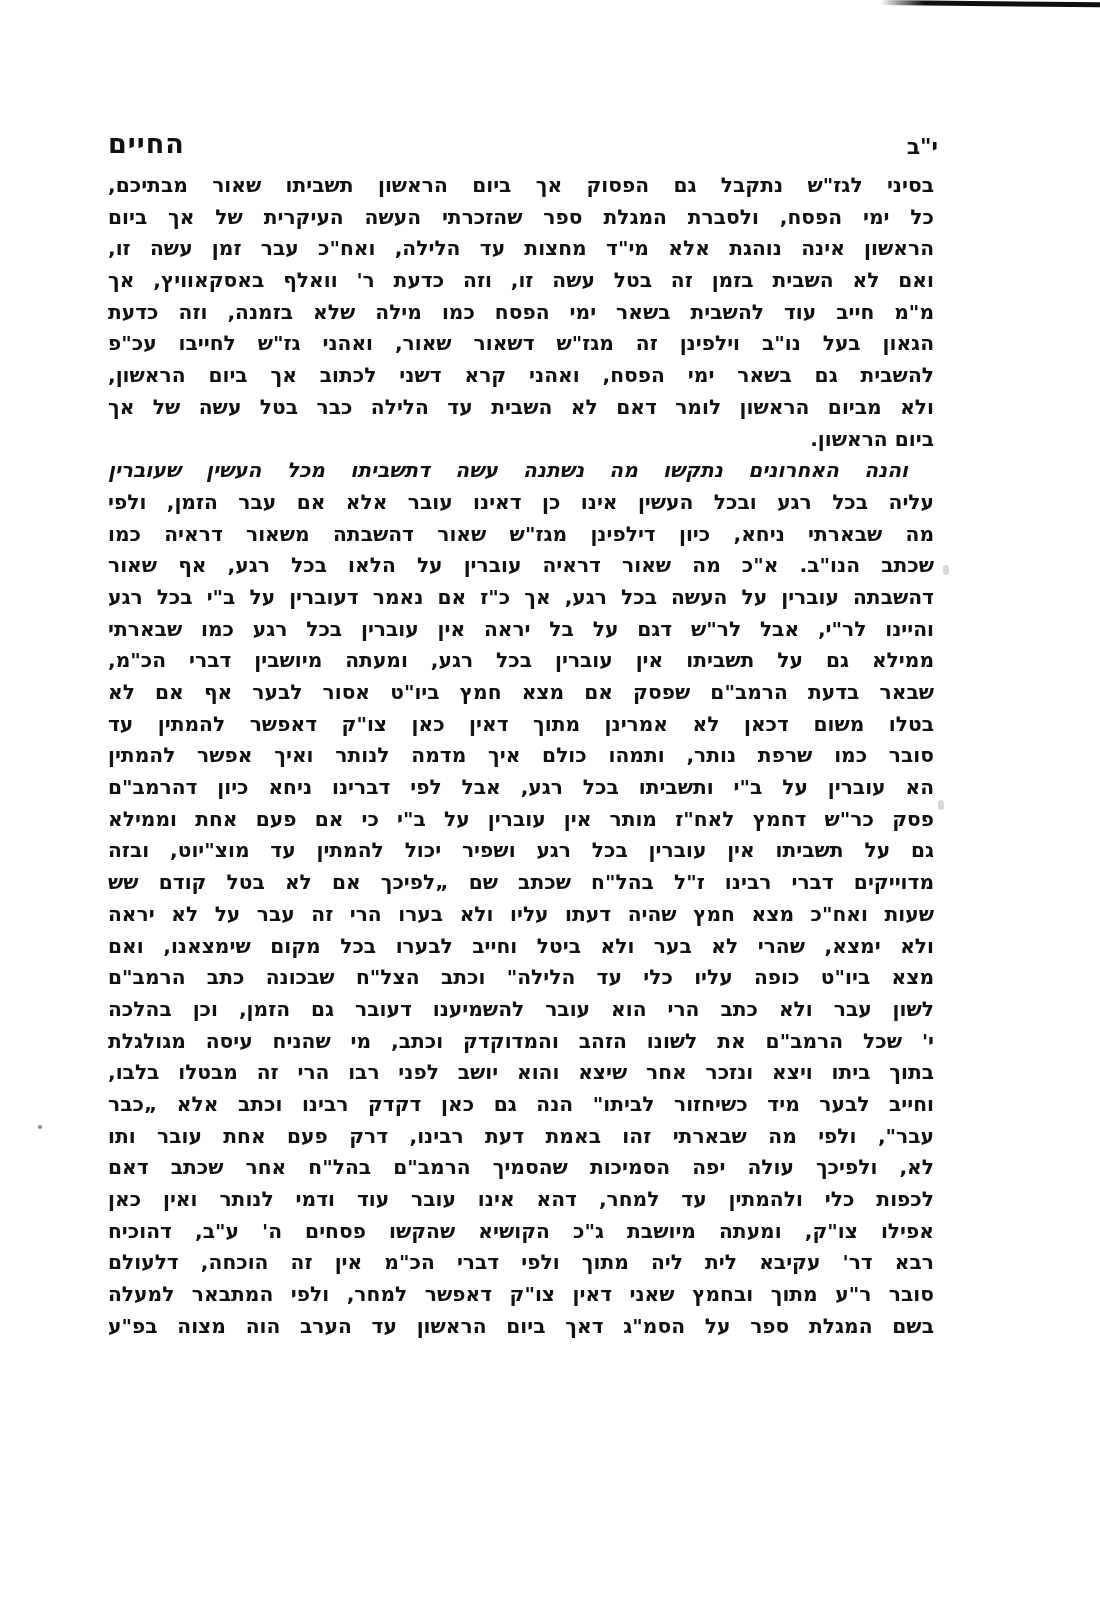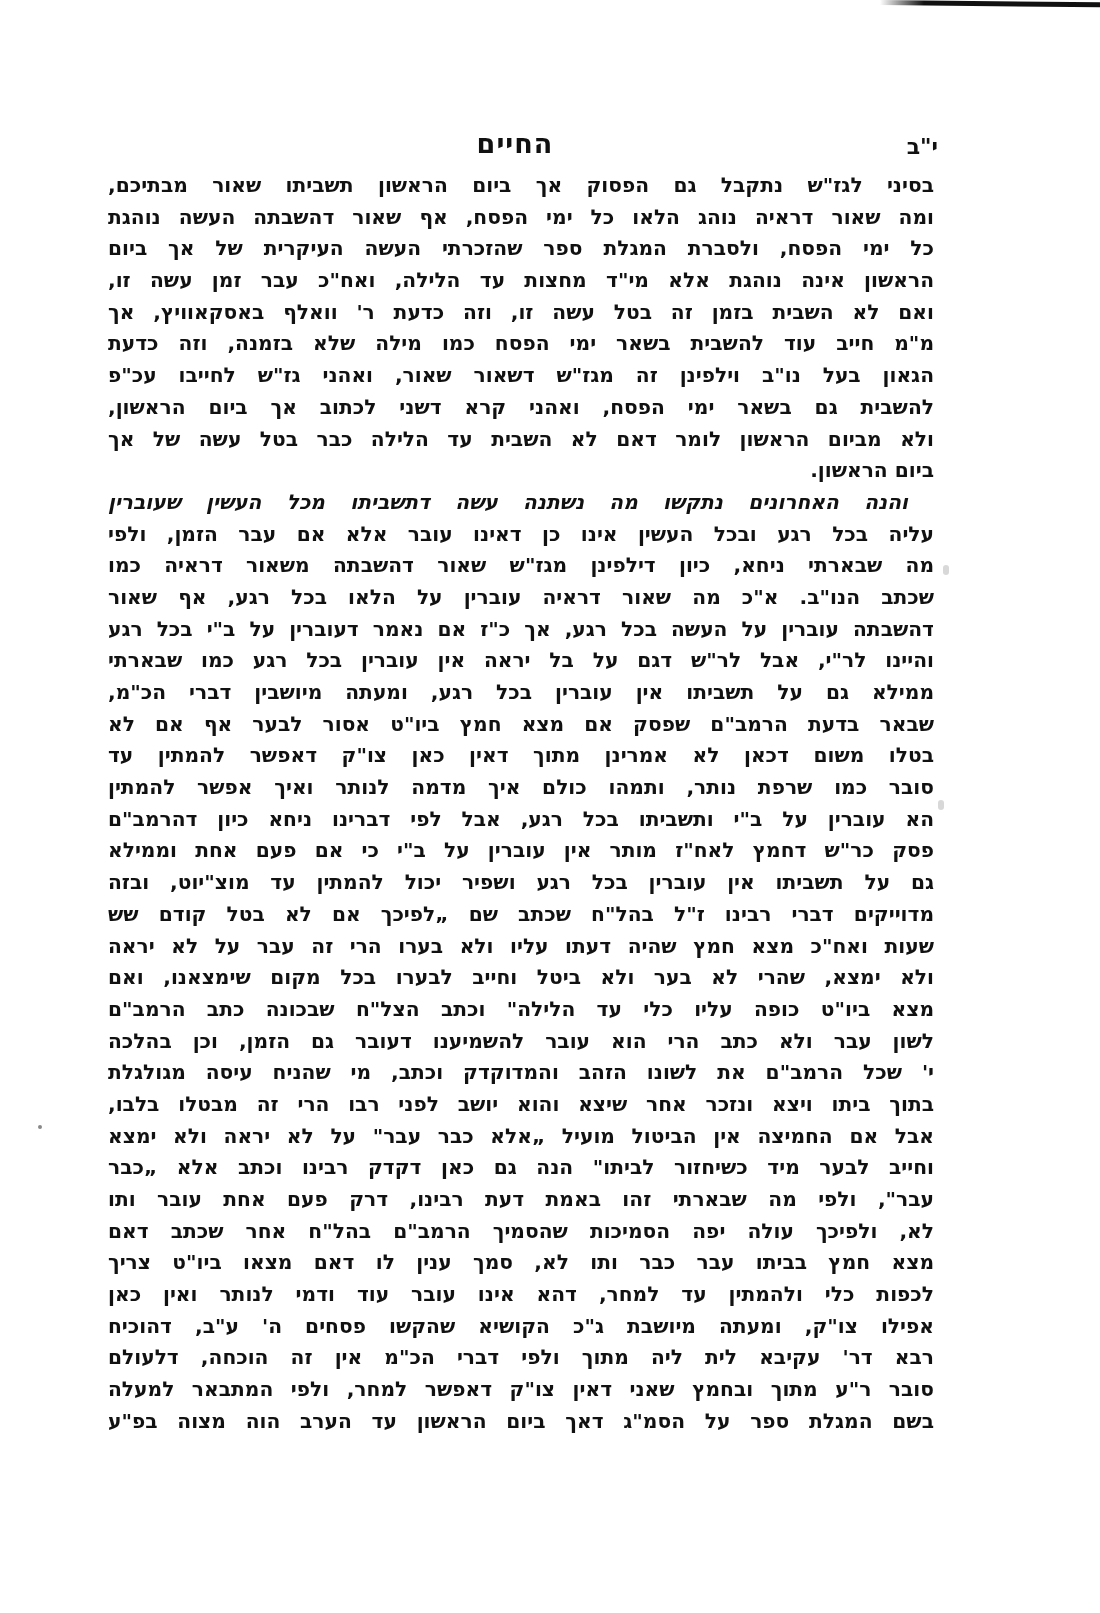--- a/index.html
+++ b/index.html
@@ -35,21 +35,21 @@
     .header {
       position: relative;
       height: 40px;
       margin-bottom: 2px;
     }
     .running-title {
       position: absolute;
       left: 0;
       right: 12px;
       top: 0;
-      text-align: center;
+      text-align: left;
       font-family: "DejaVu Sans", sans-serif;
       font-weight: bold;
       font-size: 27px;
       letter-spacing: 1px;
     }
     .page-number {
       position: absolute;
       right: -4px;
       top: 6px;
       font-weight: bold;
@@ -98,21 +98,20 @@
 
 <div class="page">
   <div class="header">
     <span class="page-number">י"ב</span>
     <span class="running-title">החיים</span>
   </div>
 
   <div class="body-text">
     <div>
       <span class="line">בסיני לגז"ש נתקבל גם הפסוק אך ביום הראשון תשביתו שאור מבתיכם,</span>
-      <span class="line">ומה שאור דראיה נוהג הלאו כל ימי הפסח, אף שאור דהשבתה העשה נוהגת</span>
       <span class="line">כל ימי הפסח, ולסברת המגלת ספר שהזכרתי העשה העיקרית של אך ביום</span>
       <span class="line">הראשון אינה נוהגת אלא מי"ד מחצות עד הלילה, ואח"כ עבר זמן עשה זו,</span>
       <span class="line">ואם לא השבית בזמן זה בטל עשה זו, וזה כדעת ר' וואלף באסקאוויץ, אך</span>
       <span class="line">מ"מ חייב עוד להשבית בשאר ימי הפסח כמו מילה שלא בזמנה, וזה כדעת</span>
       <span class="line">הגאון בעל נו"ב וילפינן זה מגז"ש דשאור שאור, ואהני גז"ש לחייבו עכ"פ</span>
       <span class="line">להשבית גם בשאר ימי הפסח, ואהני קרא דשני לכתוב אך ביום הראשון,</span>
       <span class="line">ולא מביום הראשון לומר דאם לא השבית עד הלילה כבר בטל עשה של אך</span>
       <span class="line last">ביום הראשון.</span>
     </div>
     <div>
@@ -129,25 +128,23 @@
       <span class="line">הא עוברין על ב"י ותשביתו בכל רגע, אבל לפי דברינו ניחא כיון דהרמב"ם</span>
       <span class="line">פסק כר"ש דחמץ לאח"ז מותר אין עוברין על ב"י כי אם פעם אחת וממילא</span>
       <span class="line">גם על תשביתו אין עוברין בכל רגע ושפיר יכול להמתין עד מוצ"יוט, ובזה</span>
       <span class="line">מדוייקים דברי רבינו ז"ל בהל"ח שכתב שם „לפיכך אם לא בטל קודם שש</span>
       <span class="line">שעות ואח"כ מצא חמץ שהיה דעתו עליו ולא בערו הרי זה עבר על לא יראה</span>
       <span class="line">ולא ימצא, שהרי לא בער ולא ביטל וחייב לבערו בכל מקום שימצאנו, ואם</span>
       <span class="line">מצא ביו"ט כופה עליו כלי עד הלילה" וכתב הצל"ח שבכונה כתב הרמב"ם</span>
       <span class="line">לשון עבר ולא כתב הרי הוא עובר להשמיענו דעובר גם הזמן, וכן בהלכה</span>
       <span class="line">י' שכל הרמב"ם את לשונו הזהב והמדוקדק וכתב, מי שהניח עיסה מגולגלת</span>
       <span class="line">בתוך ביתו ויצא ונזכר אחר שיצא והוא יושב לפני רבו הרי זה מבטלו בלבו,</span>
-      <span class="line">אבל אם החמיצה אין הביטול מועיל „אלא כבר עבר" על לא יראה ולא ימצא</span>
       <span class="line">וחייב לבער מיד כשיחזור לביתו" הנה גם כאן דקדק רבינו וכתב אלא „כבר</span>
       <span class="line">עבר", ולפי מה שבארתי זהו באמת דעת רבינו, דרק פעם אחת עובר ותו</span>
       <span class="line">לא, ולפיכך עולה יפה הסמיכות שהסמיך הרמב"ם בהל"ח אחר שכתב דאם</span>
-      <span class="line">מצא חמץ בביתו עבר כבר ותו לא, סמך ענין לו דאם מצאו ביו"ט צריך</span>
       <span class="line">לכפות כלי ולהמתין עד למחר, דהא אינו עובר עוד ודמי לנותר ואין כאן</span>
       <span class="line">אפילו צו"ק, ומעתה מיושבת ג"כ הקושיא שהקשו פסחים ה' ע"ב, דהוכיח</span>
       <span class="line">רבא דר' עקיבא לית ליה מתוך ולפי דברי הכ"מ אין זה הוכחה, דלעולם</span>
       <span class="line">סובר ר"ע מתוך ובחמץ שאני דאין צו"ק דאפשר למחר, ולפי המתבאר למעלה</span>
       <span class="line">בשם המגלת ספר על הסמ"ג דאך ביום הראשון עד הערב הוה מצוה בפ"ע</span>
     </div>
   </div>
 </div>
 
 </body></html>

